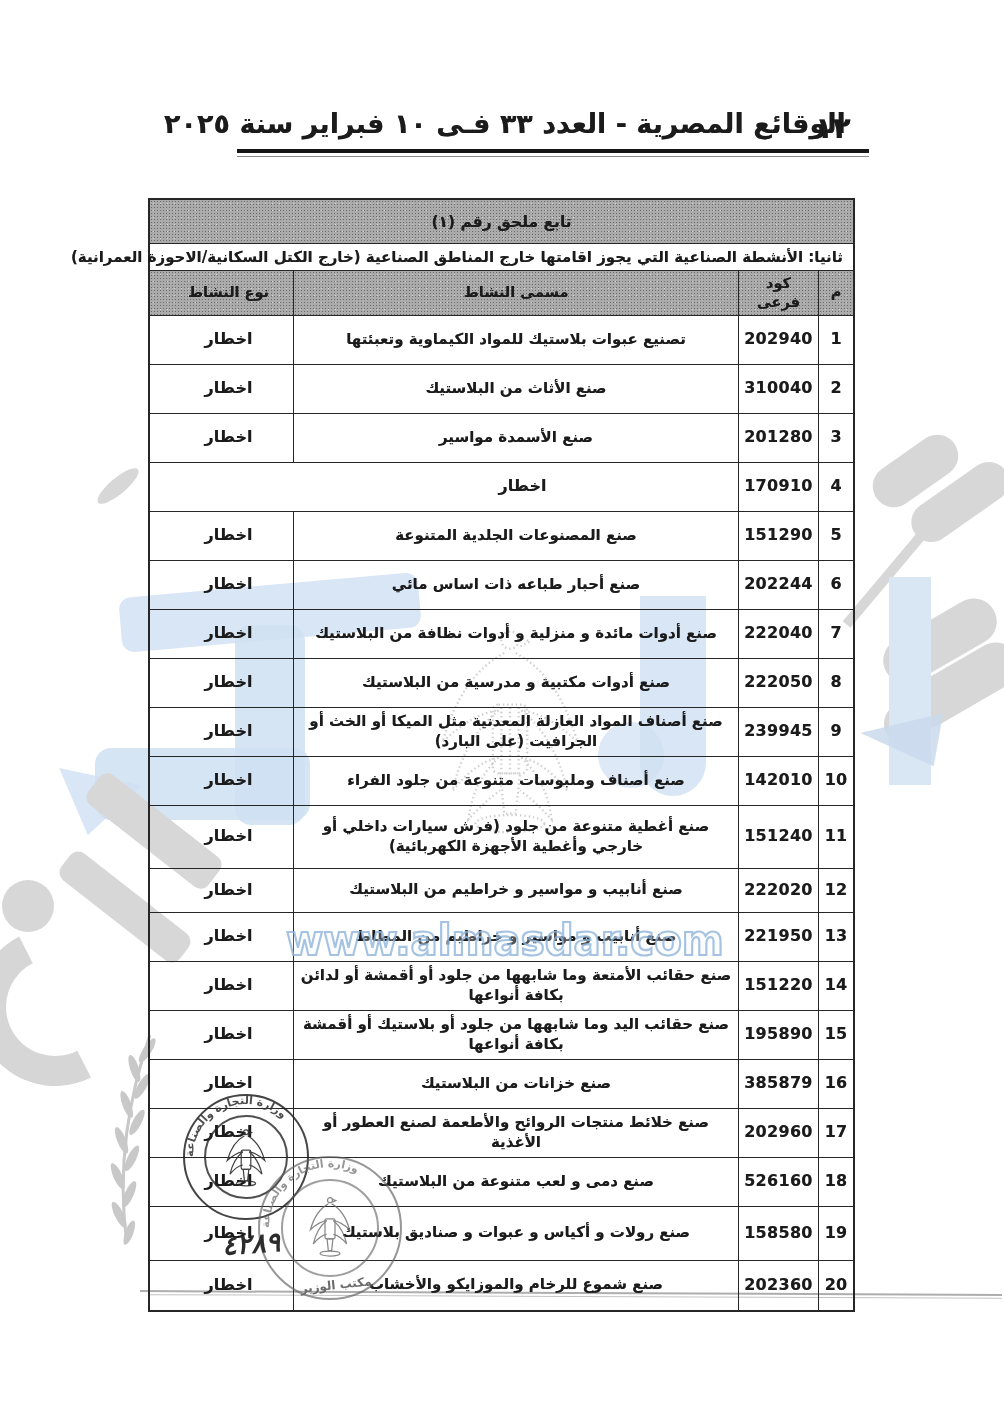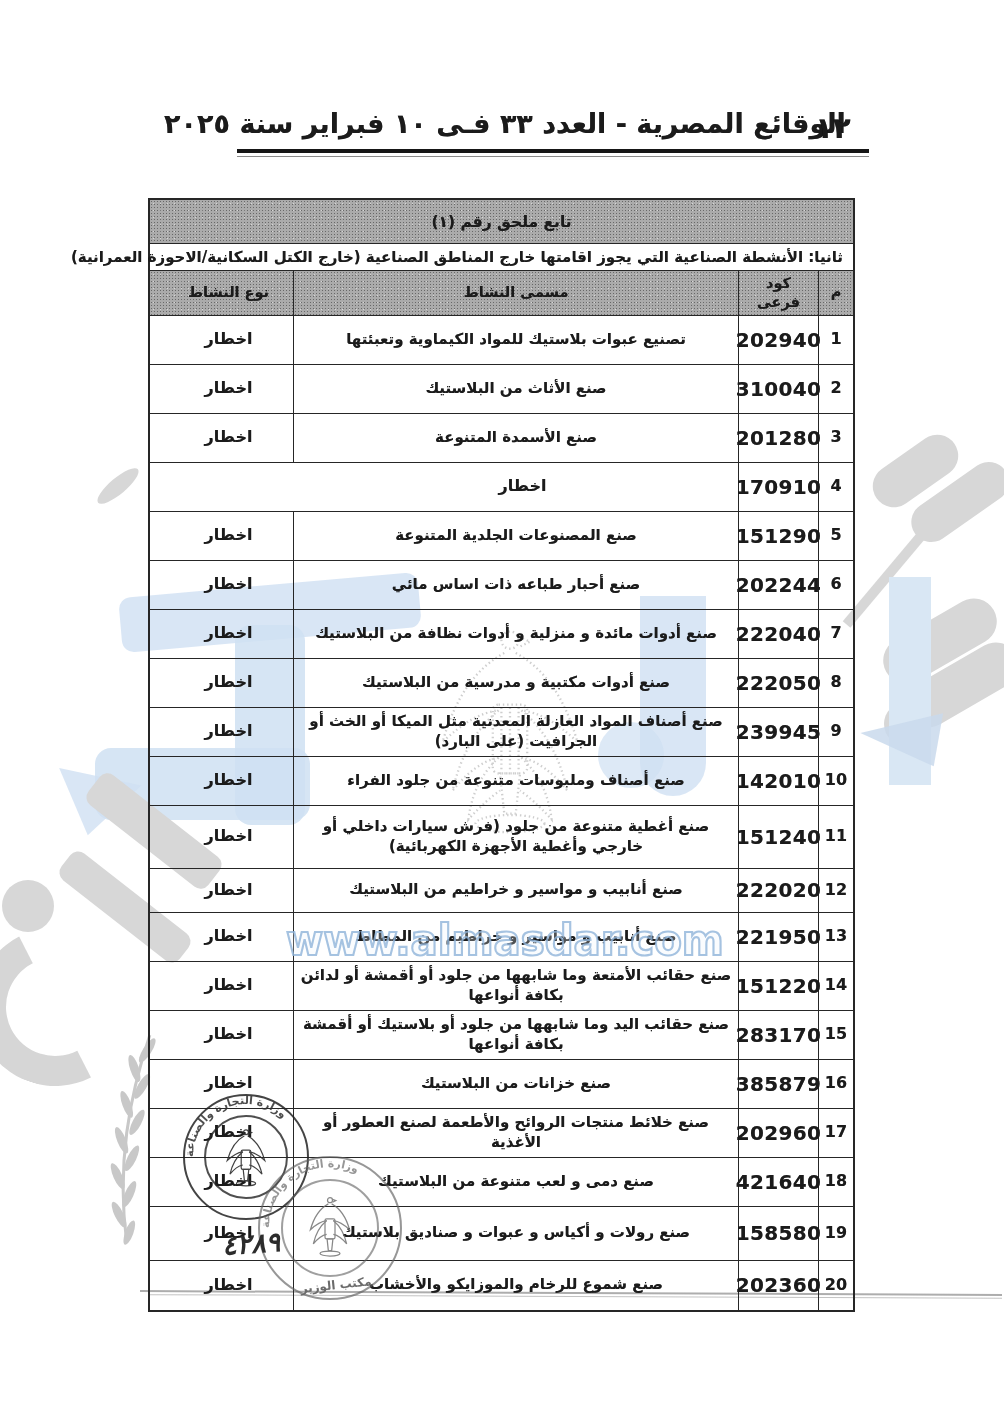--- a/index.html
+++ b/index.html
@@ -68,21 +68,21 @@
   .t-row > div:last-child { border-left: none; padding-left: 20px; }
   .t-head { }
   .t-head > div { font-size: 14.5px; min-height: 42px; }
   #rows .t-row > div { background: transparent; }
   #rows .t-row { min-height: 49px; }
   #rows .t-row:nth-child(11) { min-height: 63px; }
   #rows .t-row:nth-child(12) { min-height: 44px; }
   #rows .t-row:nth-child(19) { min-height: 54px; }
   #rows .t-row:last-child { border-bottom: none; }
   .c-idx  { font-size: 16px; }
-  .c-code { font-size: 20px; letter-spacing: .3px; }
+  .c-code { font-size: 16px; letter-spacing: .3px; }
   .c-act  { font-size: 15px; }
   .c-type { font-size: 16px; }
 
   
   .wm { position: absolute; pointer-events: none; }
   .blue { background: #cfe0f2; }
   .blue2 { background: #d9e7f4; }
   .gray { background: #d7d7d7; }
   .z1 { z-index: 1; }
 
@@ -217,21 +217,21 @@
     <div class="t-row">
       <div class="c-idx">2</div>
       <div class="c-code">310040</div>
       <div class="c-act">صنع الأثاث من البلاستيك</div>
       <div class="c-type">اخطار</div>
     </div>
 
     <div class="t-row">
       <div class="c-idx">3</div>
       <div class="c-code">201280</div>
-      <div class="c-act">صنع الأسمدة المتنوعة</div>
+      <div class="c-act">صنع الأسمدة مواسير</div>
       <div class="c-type">اخطار</div>
     </div>
 
     <div class="t-row">
       <div class="c-idx">4</div>
       <div class="c-code">170910</div>
       <div class="c-type">اخطار</div>
     </div>
 
     <div class="t-row">
@@ -299,42 +299,42 @@
 
     <div class="t-row">
       <div class="c-idx">14</div>
       <div class="c-code">151220</div>
       <div class="c-act">صنع حقائب الأمتعة وما شابهها من جلود أو أقمشة أو لدائن بكافة أنواعها</div>
       <div class="c-type">اخطار</div>
     </div>
 
     <div class="t-row">
       <div class="c-idx">15</div>
-      <div class="c-code">283170</div>
+      <div class="c-code">195890</div>
       <div class="c-act">صنع حقائب اليد وما شابهها من جلود أو بلاستيك أو أقمشة بكافة أنواعها</div>
       <div class="c-type">اخطار</div>
     </div>
 
     <div class="t-row">
       <div class="c-idx">16</div>
       <div class="c-code">385879</div>
       <div class="c-act">صنع خزانات من البلاستيك</div>
       <div class="c-type">اخطار</div>
     </div>
 
     <div class="t-row">
       <div class="c-idx">17</div>
       <div class="c-code">202960</div>
       <div class="c-act">صنع خلائط منتجات الروائح والأطعمة لصنع العطور أو الأغذية</div>
       <div class="c-type">اخطار</div>
     </div>
 
     <div class="t-row">
       <div class="c-idx">18</div>
-      <div class="c-code">421640</div>
+      <div class="c-code">526160</div>
       <div class="c-act">صنع دمى و لعب متنوعة من البلاستيك</div>
       <div class="c-type">اخطار</div>
     </div>
 
     <div class="t-row">
       <div class="c-idx">19</div>
       <div class="c-code">158580</div>
       <div class="c-act">صنع رولات و أكياس و عبوات و صناديق بلاستيك</div>
       <div class="c-type">اخطار</div>
     </div>

